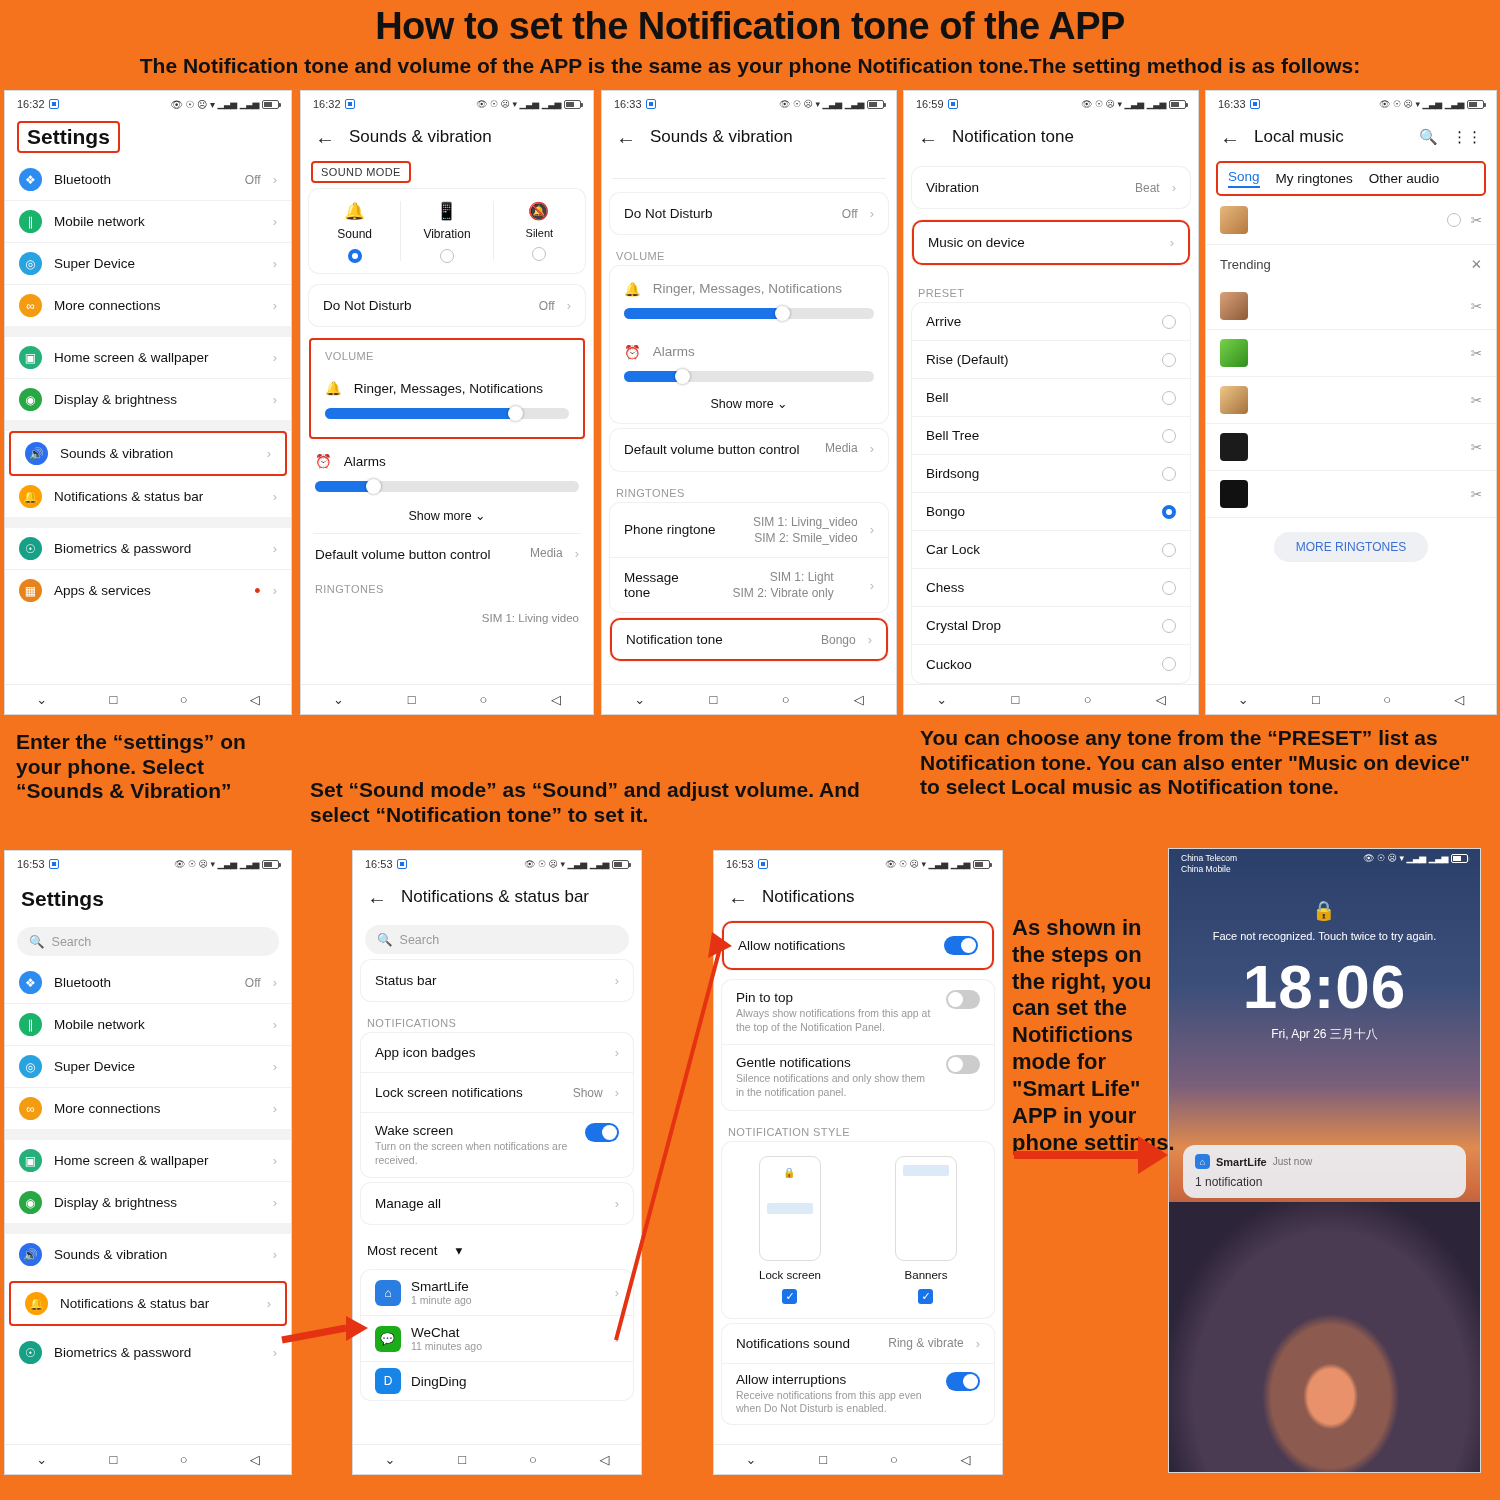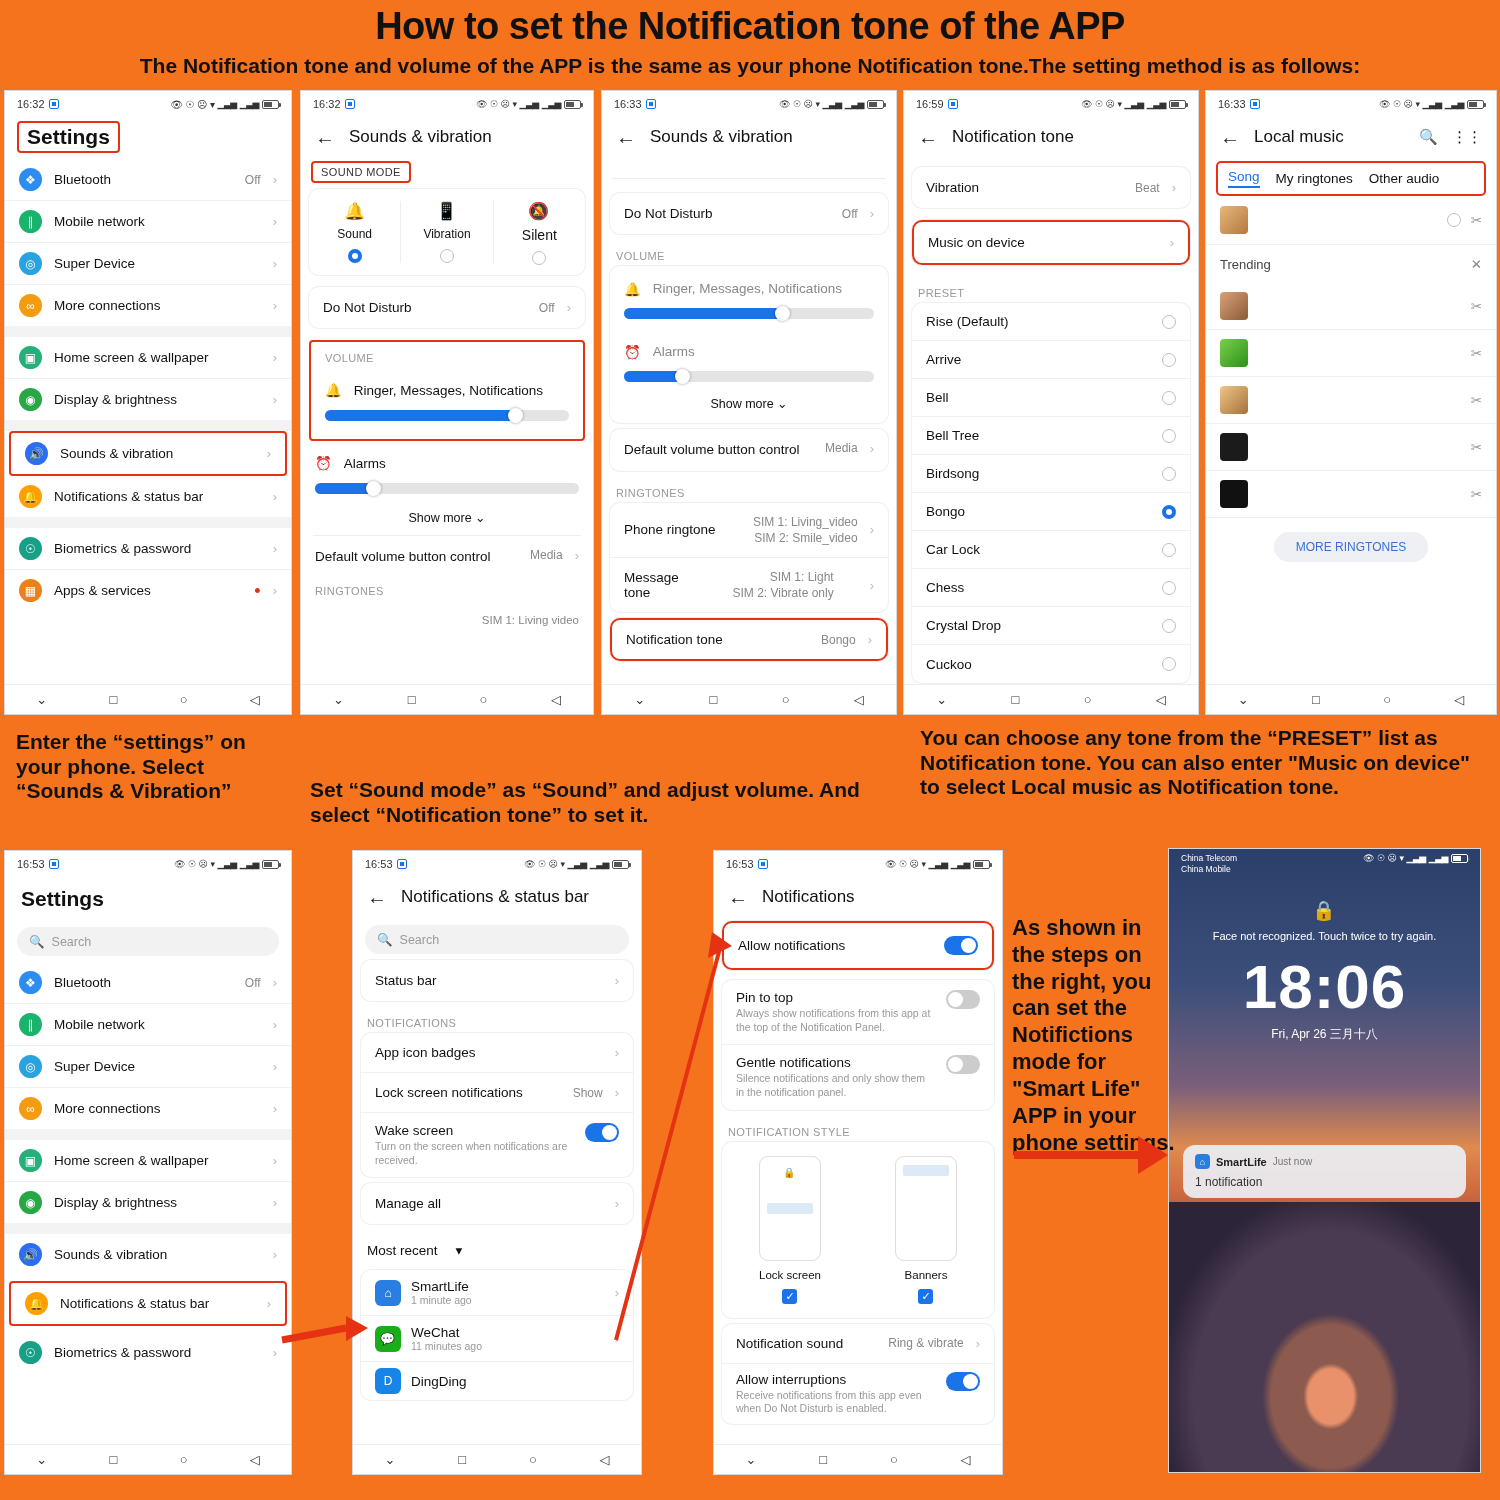--- a/index.html
+++ b/index.html
@@ -240,21 +240,21 @@
       <div style="flex:1;text-align:center;padding:12px 0 10px 0;">
         <div style="font-size:17px;">📱</div>
         <div style="font-size:12px;margin-top:5px;">Vibration</div>
         <div style="display:flex;justify-content:center;margin-top:8px;">
             <span class="radio"></span>
           </div>
       </div>
       <div style="width:1px;background:#eee;margin:12px 0;"></div>
       <div style="flex:1;text-align:center;padding:12px 0 10px 0;">
         <div style="font-size:17px;">🔕</div>
-        <div style="font-size:14px;margin-top:5px;">Silent</div>
+        <div style="font-size:11px;margin-top:5px;">Silent</div>
         <div style="display:flex;justify-content:center;margin-top:8px;">
             <span class="radio"></span>
           </div>
       </div>
     </div>
   </div>
   <div class="card" style="margin-top:12px;">
     <div class="row" style="border-bottom:none;padding:13px 14px;">
       <span class="label">Do Not Disturb</span>
       <span class="value">Off</span>
@@ -424,25 +424,25 @@
   </div>
   <div class="card hl" style="margin:12px 8px;">
     <div class="row" style="border-bottom:none;padding:13px 14px;">
       <span class="label">Music on device</span>
       <span class="chev">›</span>
     </div>
   </div>
   <div class="section-h">PRESET</div>
   <div class="card" style="margin-top:0;">
     <div class="row" style="padding:10px 14px;">
+        <span class="label">Arrive</span>
+        <span class="radio"></span>
+      </div>
+    <div class="row" style="padding:10px 14px;">
         <span class="label">Rise (Default)</span>
-        <span class="radio"></span>
-      </div>
-    <div class="row" style="padding:10px 14px;">
-        <span class="label">Arrive</span>
         <span class="radio"></span>
       </div>
     <div class="row" style="padding:10px 14px;">
         <span class="label">Bell</span>
         <span class="radio"></span>
       </div>
     <div class="row" style="padding:10px 14px;">
         <span class="label">Bell Tree</span>
         <span class="radio"></span>
       </div>
@@ -803,21 +803,21 @@
         </div>
         <div style="font-size:11.5px;margin-top:8px;">Banners</div>
         <div style="display:flex;justify-content:center;margin-top:8px;">
             <span class="cb">✓</span>
           </div>
       </div>
     </div>
   </div>
   <div class="card">
     <div class="row" style="padding:12px 14px;">
-      <span class="label">Notification sound</span>
+      <span class="label">Notifications sound</span>
       <span class="value">Ring &amp; vibrate</span>
       <span class="chev">›</span>
     </div>
     <div class="row" style="padding:8px 14px;border-bottom:none;align-items:flex-start;">
       <span style="flex:1">
           <div>Allow interruptions</div>
           <div style="font-size:10.5px;color:#999;line-height:1.3;margin-top:2px;">Receive notifications from this app even when Do Not Disturb is enabled.</div>
         </span>
       <span class="toggle on">
           <i></i>

